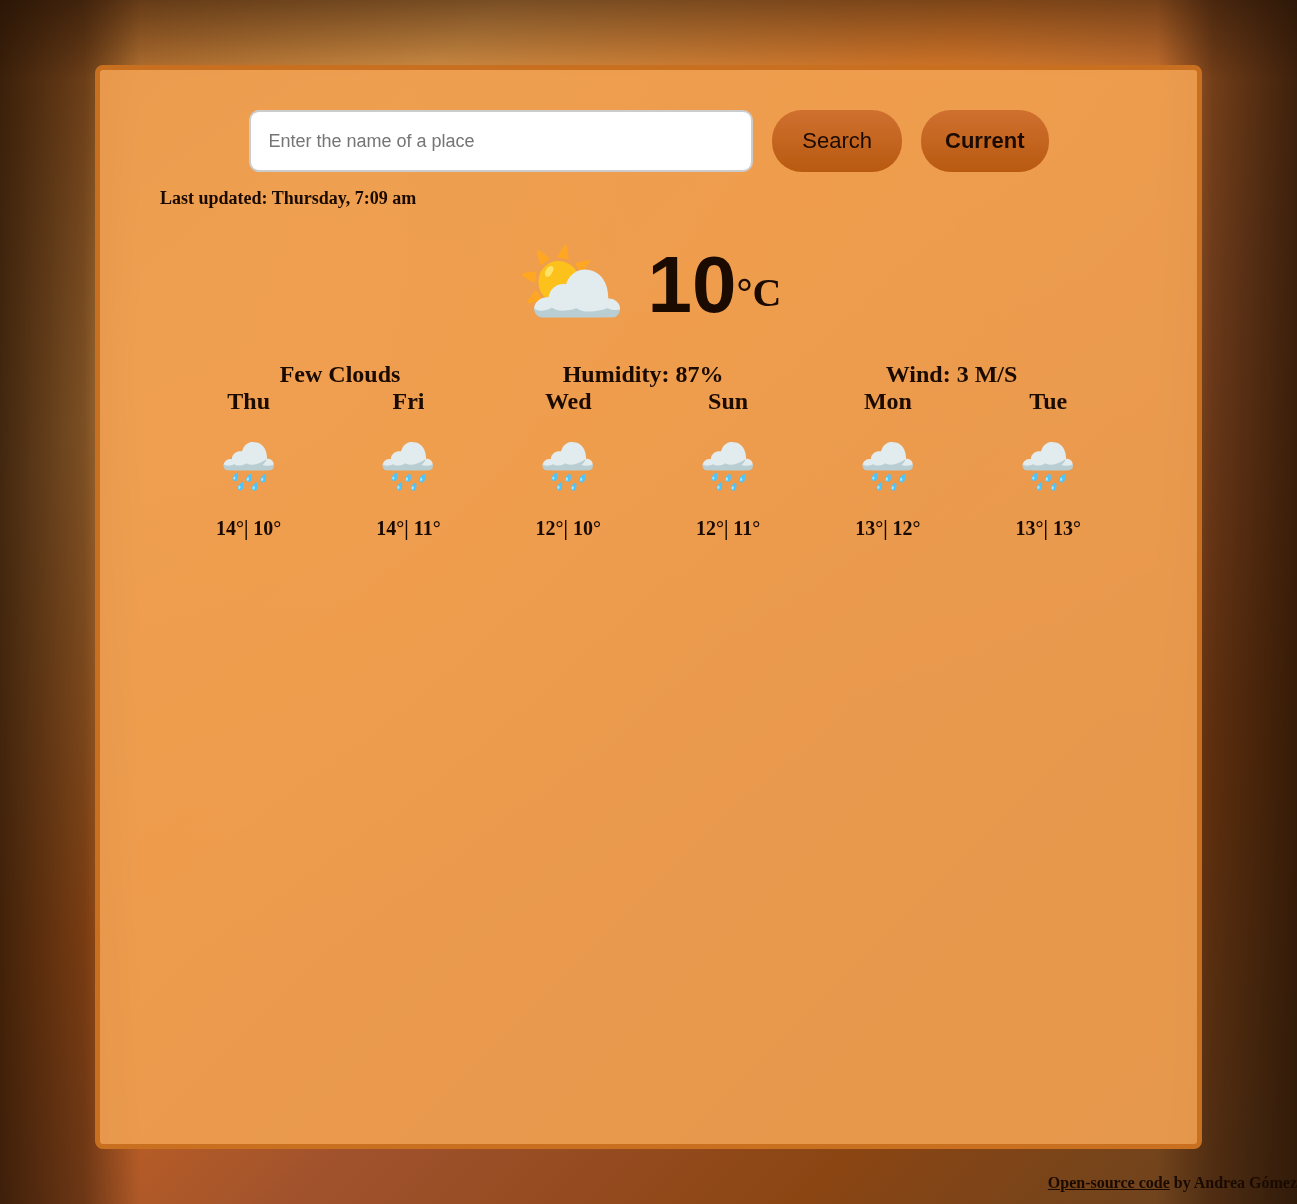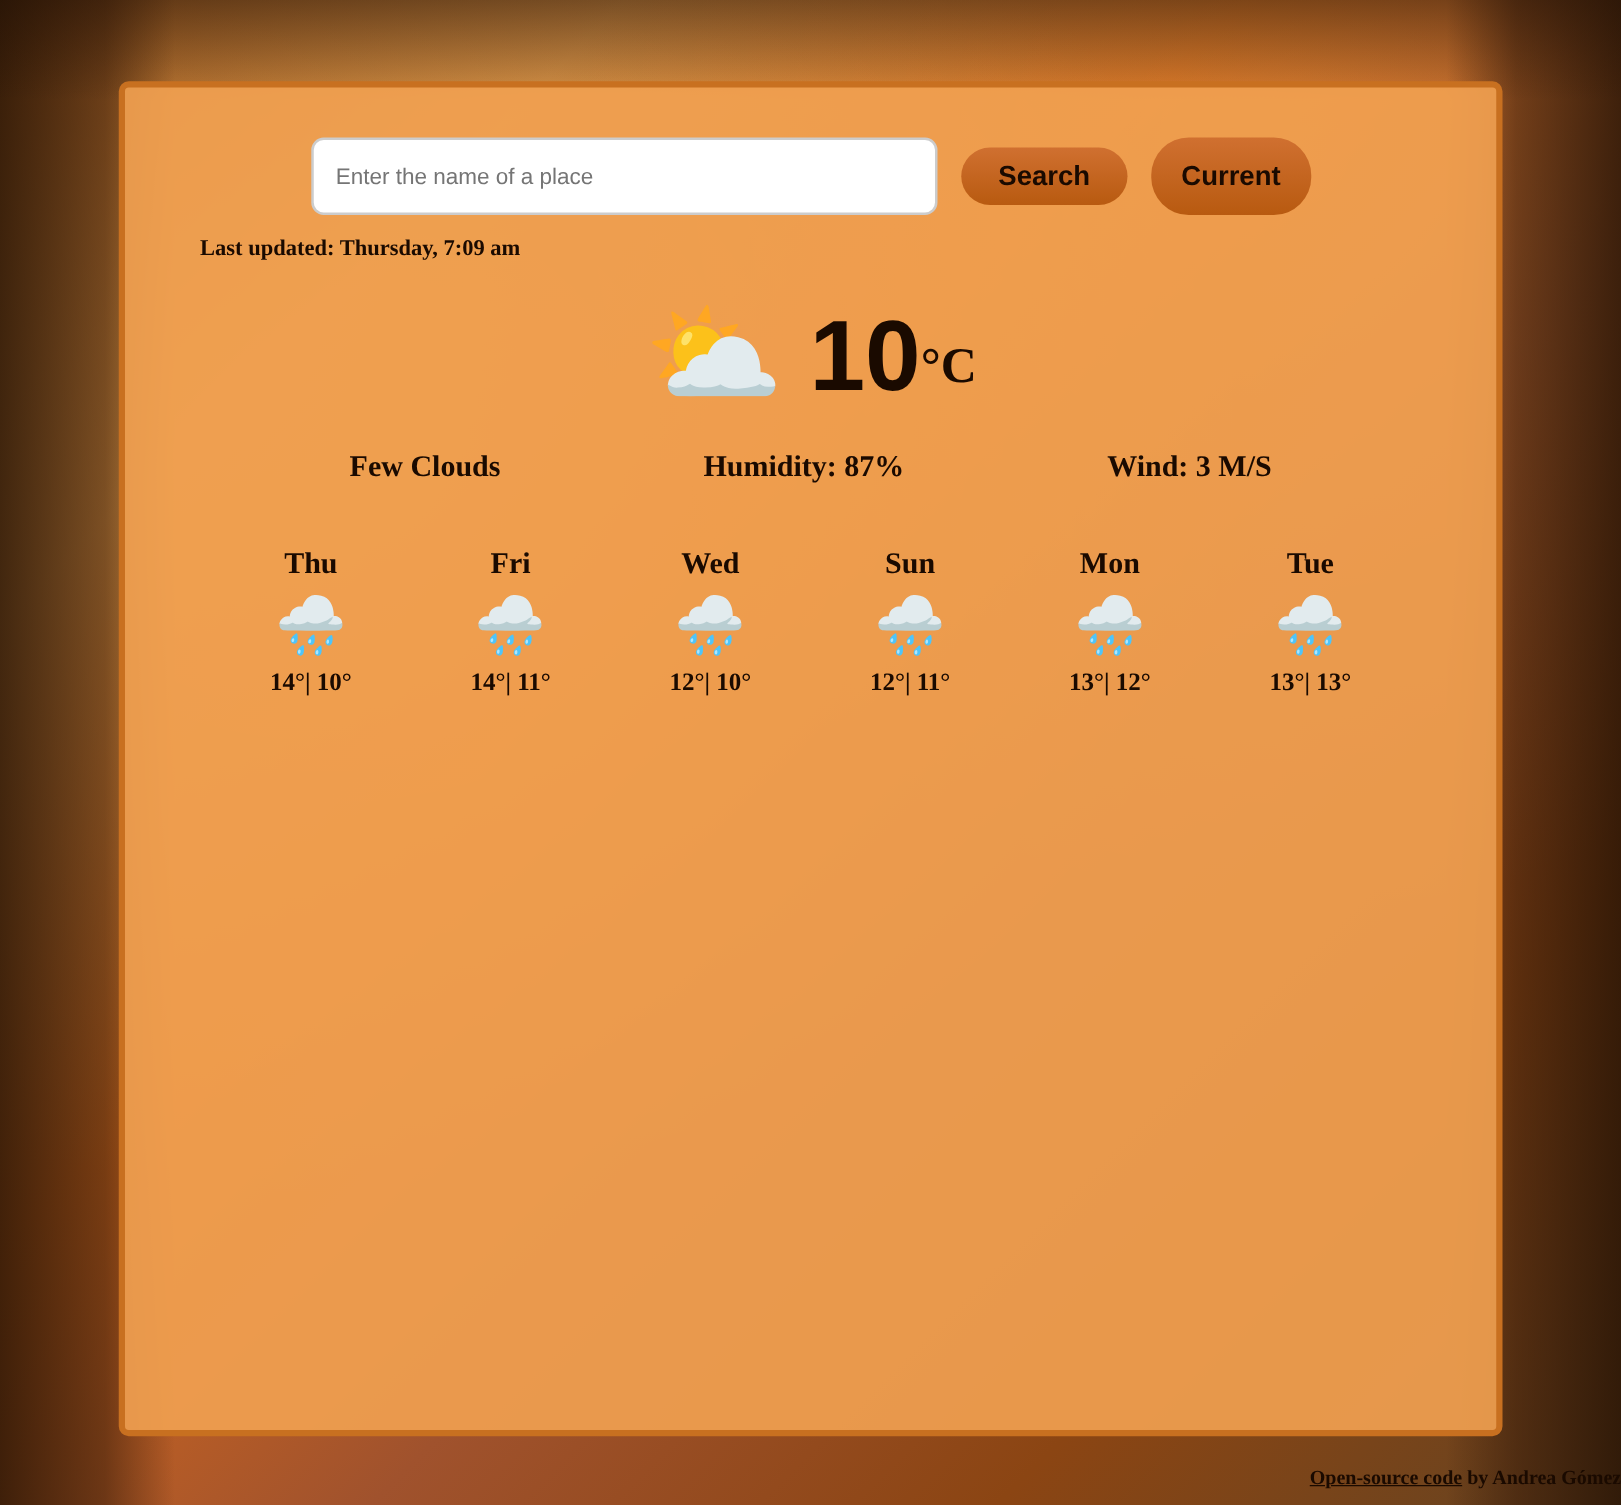--- a/index.html
+++ b/index.html
@@ -98,28 +98,28 @@
       border: 2.5px solid #ccc;
       border-radius: 10px;
       padding: 0 18px;
       font-size: 18px;
       background: #fff;
       color: #888;
       outline: none;
     }
 
     .search-btn {
-      height: 46px;
+      height: 62px;
       padding: 0 30px;
       background: linear-gradient(180deg, #D07030 0%, #B85A10 100%);
       border: none;
       border-radius: 30px;
       color: #1a0a00;
       font-size: 22px;
-      font-weight: bold;
+      font-weight: normal;
       cursor: pointer;
       white-space: nowrap;
     }
 
     .current-btn {
       height: 62px;
       padding: 12px 24px;
       background: linear-gradient(180deg, #D07030 0%, #B85A10 100%);
       border: none;
       border-radius: 30px;
@@ -145,41 +145,40 @@
       justify-content: center;
       gap: 20px;
       margin-bottom: 30px;
     }
 
     .weather-details {
       display: flex;
       justify-content: space-around;
       width: 100%;
       max-width: 900px;
-      margin-bottom: 50px;
     }
 
     .detail-item {
       font-size: 24px;
       font-weight: bold;
       color: #1a0a00;
     }
 
     .forecast-grid {
       display: flex;
       justify-content: space-around;
       width: 100%;
       max-width: 960px;
     }
 
     .forecast-day {
       display: flex;
       flex-direction: column;
       align-items: center;
-      gap: 8px;
+      gap: 24px;
     }
 
     .day-label {
       font-size: 24px;
       font-weight: bold;
       color: #1a0a00;
     }
 
     .day-temps {
       font-size: 20px;

